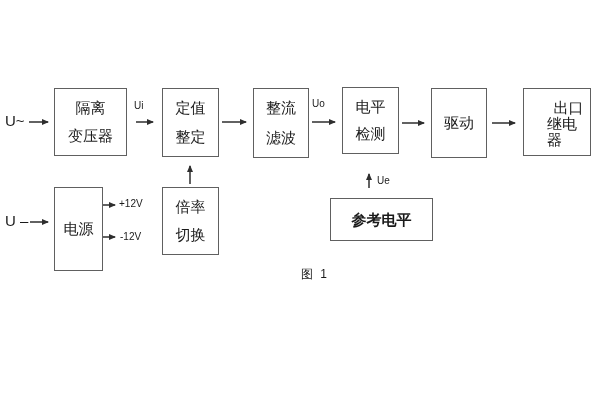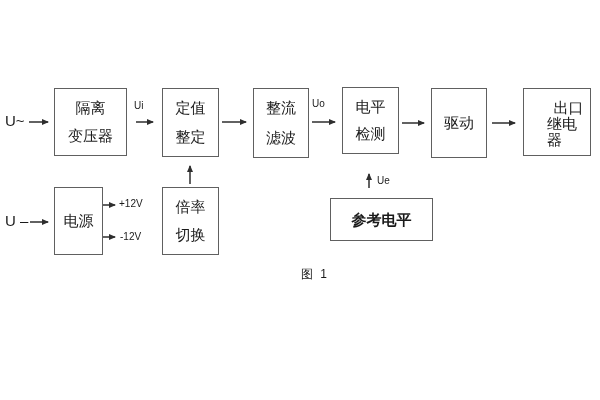--- a/index.html
+++ b/index.html
@@ -96,21 +96,21 @@
     <span>检测</span>
   </div>
   <div class="box one-line" style="left:431px; top:88px; width:56px; height:70px;">
     <span>驱动</span>
   </div>
   <div class="box two-line" style="left:523px; top:88px; width:68px; height:68px;padding-left:23px;">
     <span>出口</span>
     <span>继电器</span>
   </div>
 
-  <div class="box one-line" style="left:54px; top:187px; width:49px; height:68px;">
+  <div class="box one-line" style="left:54px; top:187px; width:49px; height:84px;">
     <span>电源</span>
   </div>
   <div class="box two-line" style="left:162px; top:187px; width:57px; height:68px;">
     <span>倍率</span>
     <span>切换</span>
   </div>
   <div class="box one-line" style="left:330px; top:198px; width:103px; height:43px;font-weight:bold;">
     <span>参考电平</span>
   </div>
 

